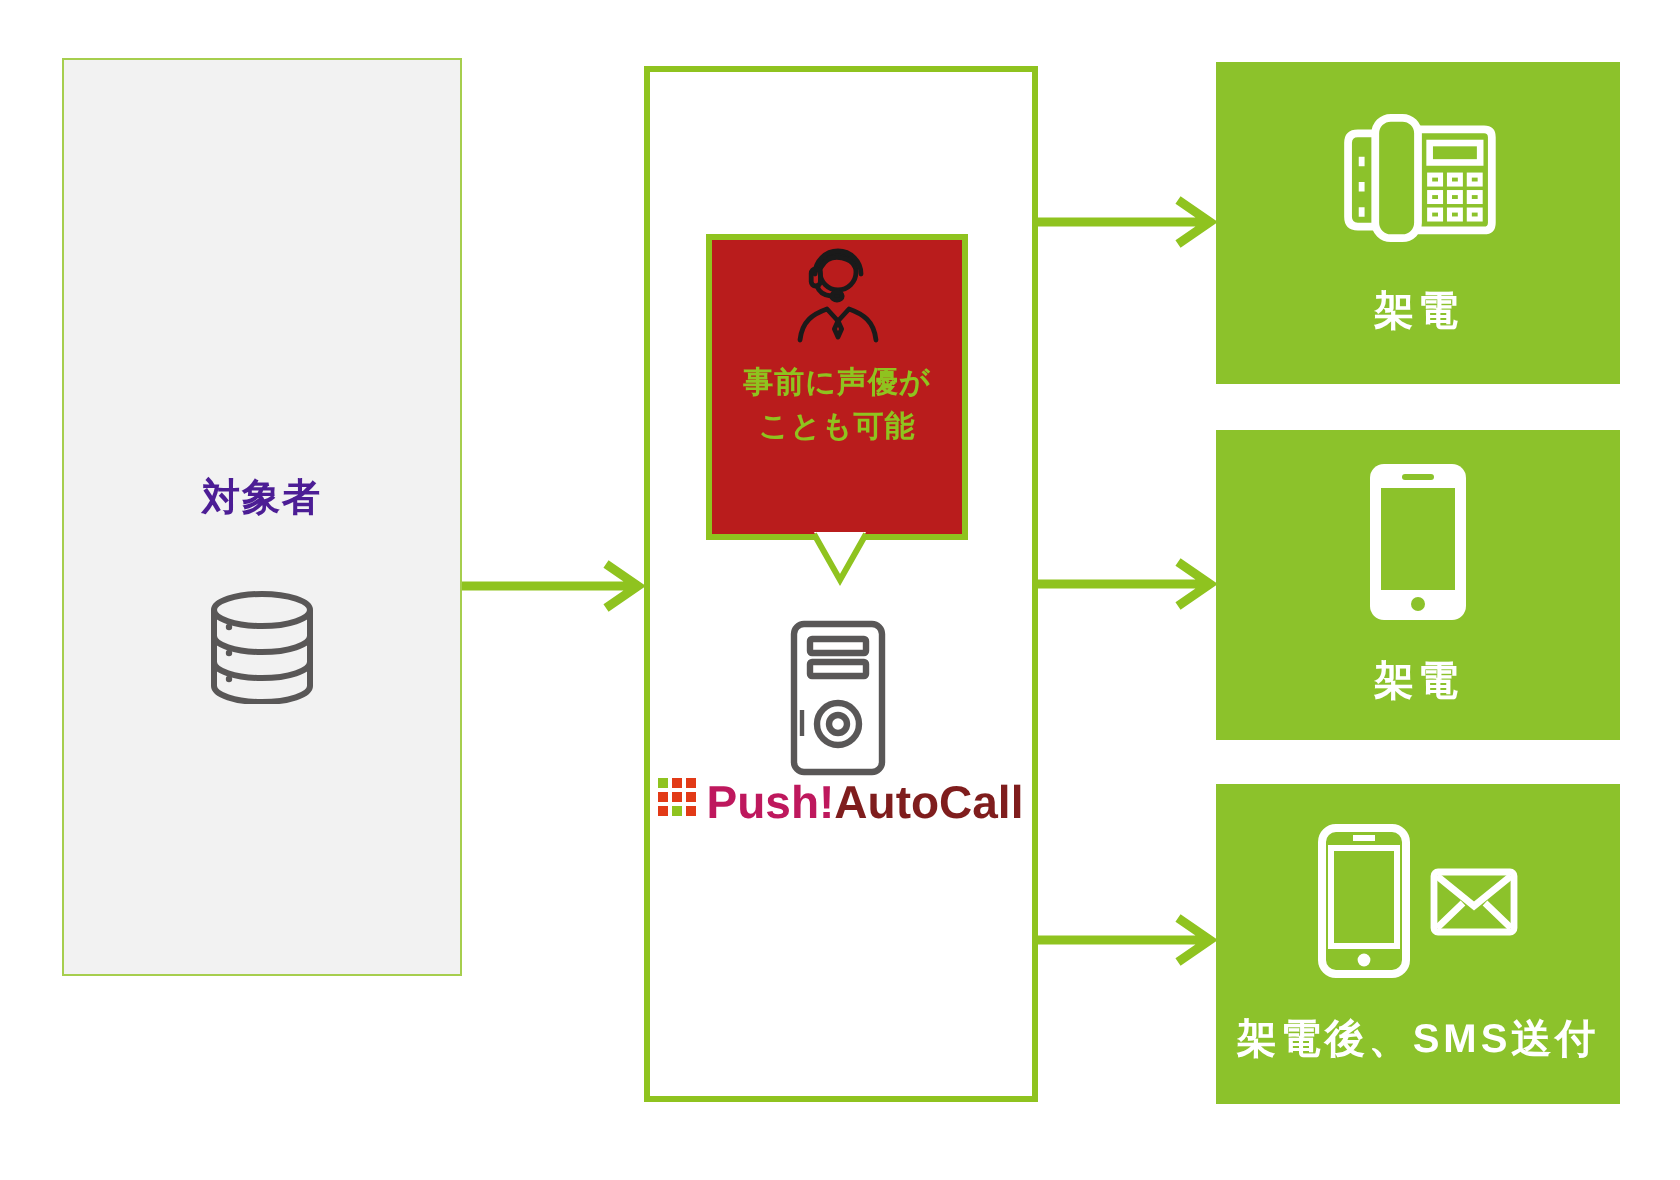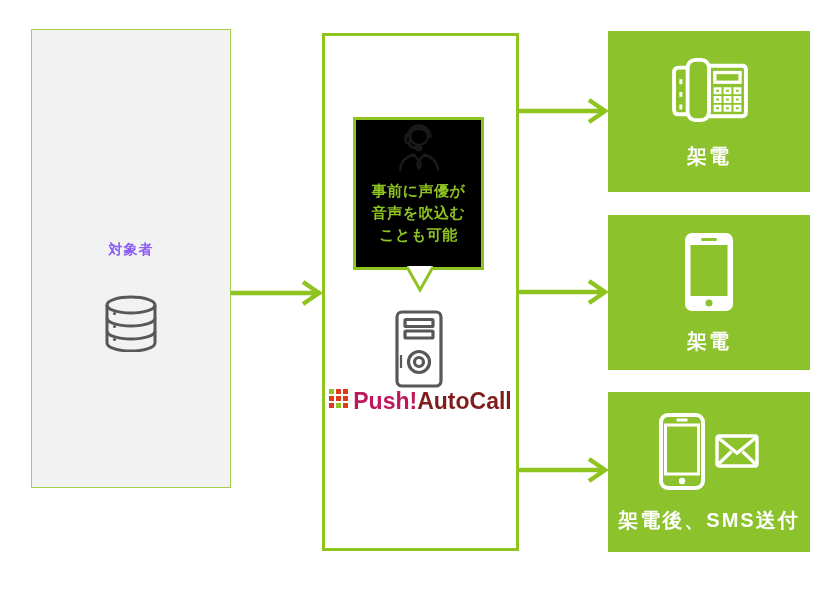--- a/index.html
+++ b/index.html
@@ -9,31 +9,31 @@
   }
   
   .arrows{position:absolute;left:0;top:0;width:840px;height:590px;z-index:1;}
   
   .src-box{
     position:absolute;left:31px;top:29px;width:200px;height:459px;
     background:#f2f2f2;border:1px solid #a6ce4e;box-sizing:border-box;z-index:2;
   }
   .src-title{
     position:absolute;left:0;right:0;top:208px;text-align:center;
-    color:#8b5cf6;font-weight:bold;font-size:14px;line-height:23px;letter-spacing:1px;
+    color:#4c1d95;font-weight:bold;font-size:19px;line-height:23px;letter-spacing:1px;
   }
   .src-icon{position:absolute;left:50%;top:264px;transform:translateX(-50%);}
   
   .proc-box{
     position:absolute;left:322px;top:33px;width:197px;height:518px;
     background:#ffffff;border:3px solid #8fc31f;box-sizing:border-box;z-index:2;
   }
   .callout{
     position:absolute;left:353px;top:117px;width:131px;height:153px;
-    background:#000000;border:3px solid #8fc31f;box-sizing:border-box;
+    background:#b91c1c;border:3px solid #8fc31f;box-sizing:border-box;
     text-align:center;z-index:3;
   }
   .callout .op-icon{margin-top:15px;}
   .callout-text{
     margin-top:4px;color:#8fc31f;font-weight:bold;font-size:15px;line-height:22px;letter-spacing:0.5px;
   }
   .callout-tail{position:absolute;left:404px;top:266px;z-index:4;}
   .server-icon{position:absolute;left:395px;top:310px;z-index:3;}
   .brand-logo{
     position:absolute;left:322px;top:388px;width:197px;z-index:3;
@@ -96,21 +96,20 @@
         <path d="M10.5,17 A11.5,11.5 0 0 1 33.5,17"></path>
         <rect x="8.6" y="14.5" width="4.6" height="8.5" rx="2.2"></rect>
         <path d="M11.5,23 Q13,27.5 18.5,28"></path>
         <ellipse cx="21.5" cy="28" rx="2.6" ry="2.1" fill="#1a1a1a"></ellipse>
         <path d="M3,50 C4,40.5 9.5,37 16.5,34.5 L22,40.5 L27.5,34.5 C34.5,37 40,40.5 41,50"></path>
         <path d="M22,40.5 L20.2,44.5 L22,48.5 L23.8,44.5 Z"></path>
       </svg>
     </span>
     <div class="callout-text">
       <div>事前に声優が</div>
-      <div>音声を吹込む</div>
       <div>ことも可能</div>
     </div>
   </div>
 
   <svg class="callout-tail" width="32" height="29" viewBox="0 0 32 29">
     <polygon points="3,0 16,24 29,0" fill="#ffffff"></polygon>
     <path d="M3,1 L16,24 L29,1" fill="none" stroke="#8fc31f" stroke-width="3"></path>
   </svg>
 
   <span class="server-icon">

